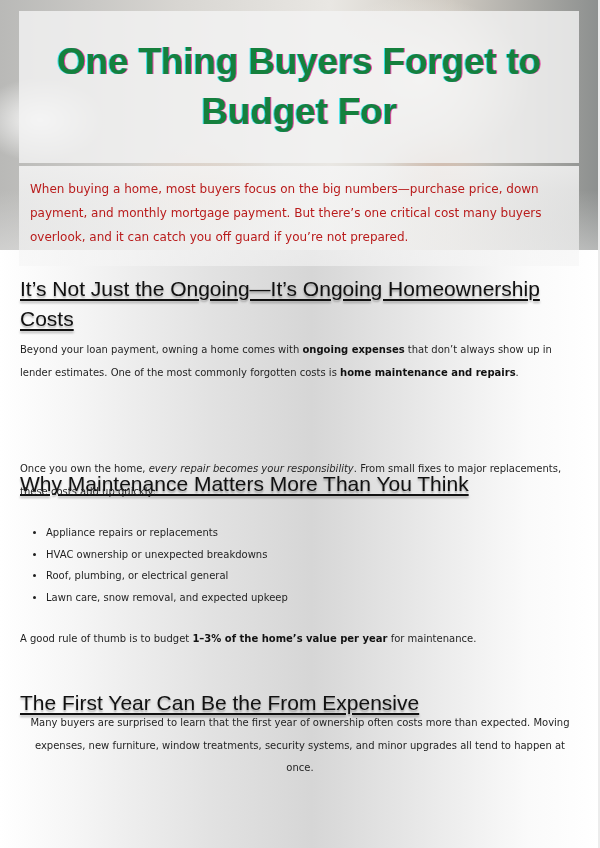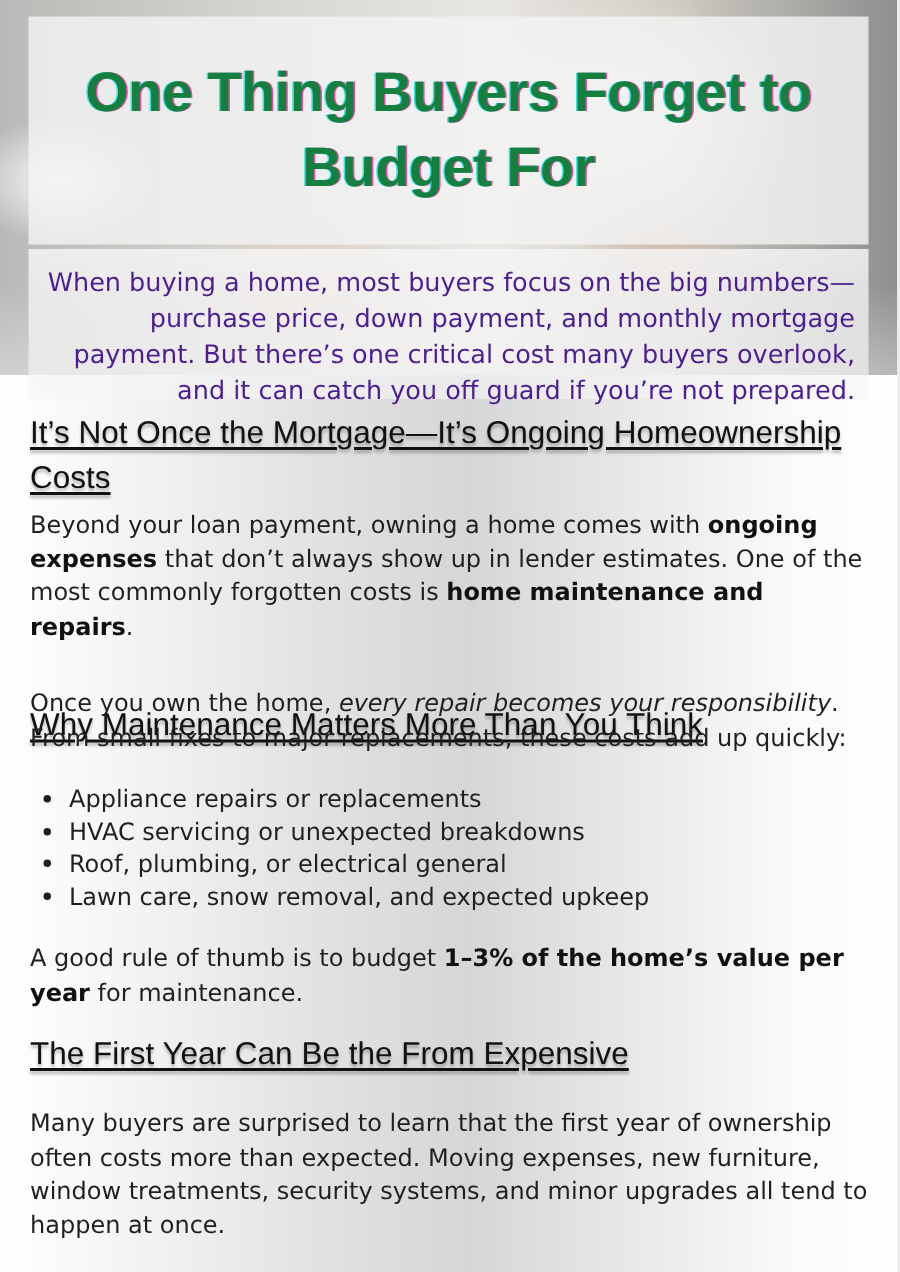--- a/index.html
+++ b/index.html
@@ -40,33 +40,33 @@
       margin: 0; font-family: "Liberation Sans", sans-serif; font-weight: 700;
       font-size: 37px; line-height: 50px; color: #15803d; letter-spacing: -0.2px;
       text-shadow: -1px 0 0 rgba(0,220,230,0.75), 1px 0 0 rgba(230,0,140,0.7);
     }
     .intro-box {
       position: absolute; left: 19px; top: 166px; width: 560px; height: 100px;
       background: linear-gradient(180deg, rgba(245,245,245,0.85), rgba(245,245,245,0.6));
     }
     .intro {
       position: absolute; left: 30px; top: 177px; width: 540px; margin: 0;
-      text-align: right; font-size: 17px; line-height: 24px; color: #4c1d95;
+      text-align: left; font-size: 12px; line-height: 24px; color: #b91c1c;
     }
     .content { position: absolute; left: 20px; top: 0; width: 560px; }
     h2 {
       position: absolute; left: 0; margin: 0; width: 560px;
       font-family: "Liberation Sans", sans-serif; font-weight: 400;
       font-size: 21px; line-height: 30px; color: #111;
       text-decoration: underline; text-decoration-thickness: 1.5px; text-underline-offset: 3px;
       text-shadow: 0 2px 2px rgba(0,0,0,0.28);
     }
     p.body, ul.list {
       position: absolute; left: 0; margin: 0; width: 560px;
-      font-size: 16px; line-height: 22.5px; color: #1f1f1f;
+      font-size: 10px; line-height: 22.5px; color: #1f1f1f;
     }
     ul.list { padding-left: 26px; box-sizing: border-box; line-height: 21.5px; }
     ul.list li { padding-left: 0; }
     b { font-weight: 700; color: #111; }
     i { font-style: italic; }
   </style>
 </head>
 <body>
 
 <div class="photo"></div>
@@ -75,34 +75,34 @@
 
 <div class="title-box">
   <h1 class="title">One Thing Buyers Forget to Budget For</h1>
 </div>
 
 <div class="intro-box"></div>
 <p class="intro">When buying a home, most buyers focus on the big numbers—purchase price, down payment, and monthly mortgage payment. But there’s one critical cost many buyers overlook, and it can catch you off guard if you’re not prepared.</p>
 
 <div class="content">
 
-  <h2 style="top:274px;">It’s Not Once the Mortgage—It’s Ongoing Homeownership Costs</h2>
+  <h2 style="top:274px;">It’s Not Just the Ongoing—It’s Ongoing Homeownership Costs</h2>
 
   <p class="body" style="top:339px;"><span>Beyond your loan payment, owning a home comes with </span><b>ongoing expenses</b><span> that don’t always show up in lender estimates. One of the most commonly forgotten costs is </span><b>home maintenance and repairs</b><span>.</span></p>
 
   <h2 style="top:421px;margin-top:48px;">Why Maintenance Matters More Than You Think</h2>
 
   <p class="body" style="top:458px;"><span>Once you own the home, </span><i>every repair becomes your responsibility</i><span>. From small fixes to major replacements, these costs add up quickly:</span></p>
 
   <ul class="list" style="top:522px;">
     <li>Appliance repairs or replacements</li>
-    <li>HVAC servicing or unexpected breakdowns</li>
+    <li>HVAC ownership or unexpected breakdowns</li>
     <li>Roof, plumbing, or electrical general</li>
     <li>Lawn care, snow removal, and expected upkeep</li>
   </ul>
 
   <p class="body" style="top:628px;"><span>A good rule of thumb is to budget </span><b>1–3% of the home’s value per year</b><span> for maintenance.</span></p>
 
   <h2 style="top:688px;">The First Year Can Be the From Expensive</h2>
 
-  <p class="body" style="top:738px;"><span>Many buyers are surprised to learn that the first year of ownership often costs more than expected. Moving expenses, new furniture, window treatments, security systems, and minor upgrades all tend to happen at once.</span></p>
+  <p class="body" style="top:712px;text-align:center;"><span>Many buyers are surprised to learn that the first year of ownership often costs more than expected. Moving expenses, new furniture, window treatments, security systems, and minor upgrades all tend to happen at once.</span></p>
 
 </div>
 
 </body></html>

